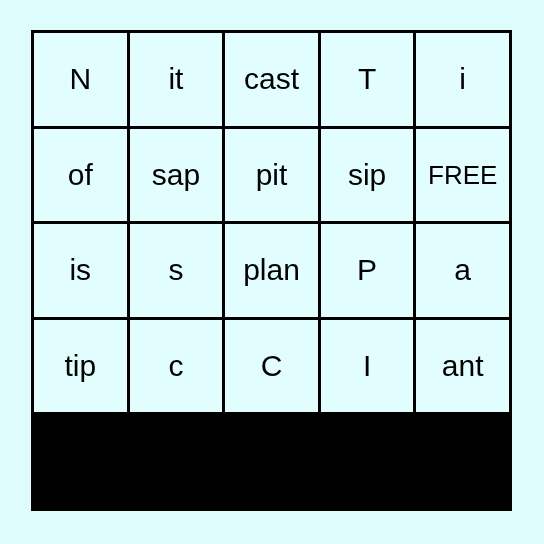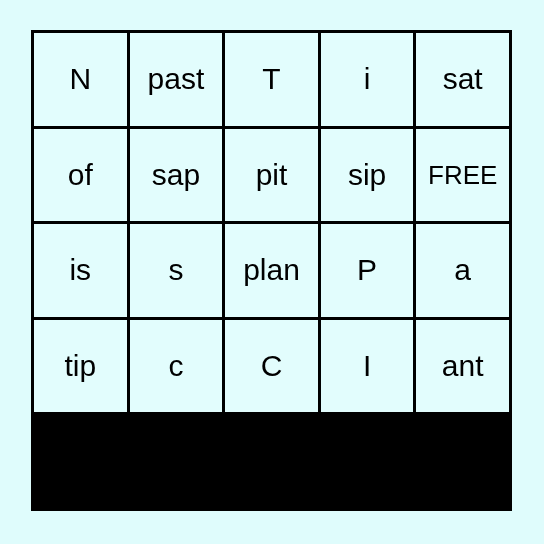--- a/index.html
+++ b/index.html
@@ -47,31 +47,31 @@
 </style>
 </head>
 <body>
 
 <div id="bingo-card">
 
   <div class="bingo-cell">
     <span class="cell-text">N</span>
   </div>
   <div class="bingo-cell">
-    <span class="cell-text">past</span>
+    <span class="cell-text">it</span>
+  </div>
+  <div class="bingo-cell">
+    <span class="cell-text">cast</span>
   </div>
   <div class="bingo-cell">
     <span class="cell-text">T</span>
   </div>
 
   <div class="bingo-cell">
     <span class="cell-text">i</span>
-  </div>
-  <div class="bingo-cell">
-    <span class="cell-text">sat</span>
   </div>
   <div class="bingo-cell">
     <span class="cell-text">of</span>
   </div>
   <div class="bingo-cell">
     <span class="cell-text">sap</span>
   </div>
 
   <div class="bingo-cell">
     <span class="cell-text">pit</span>

